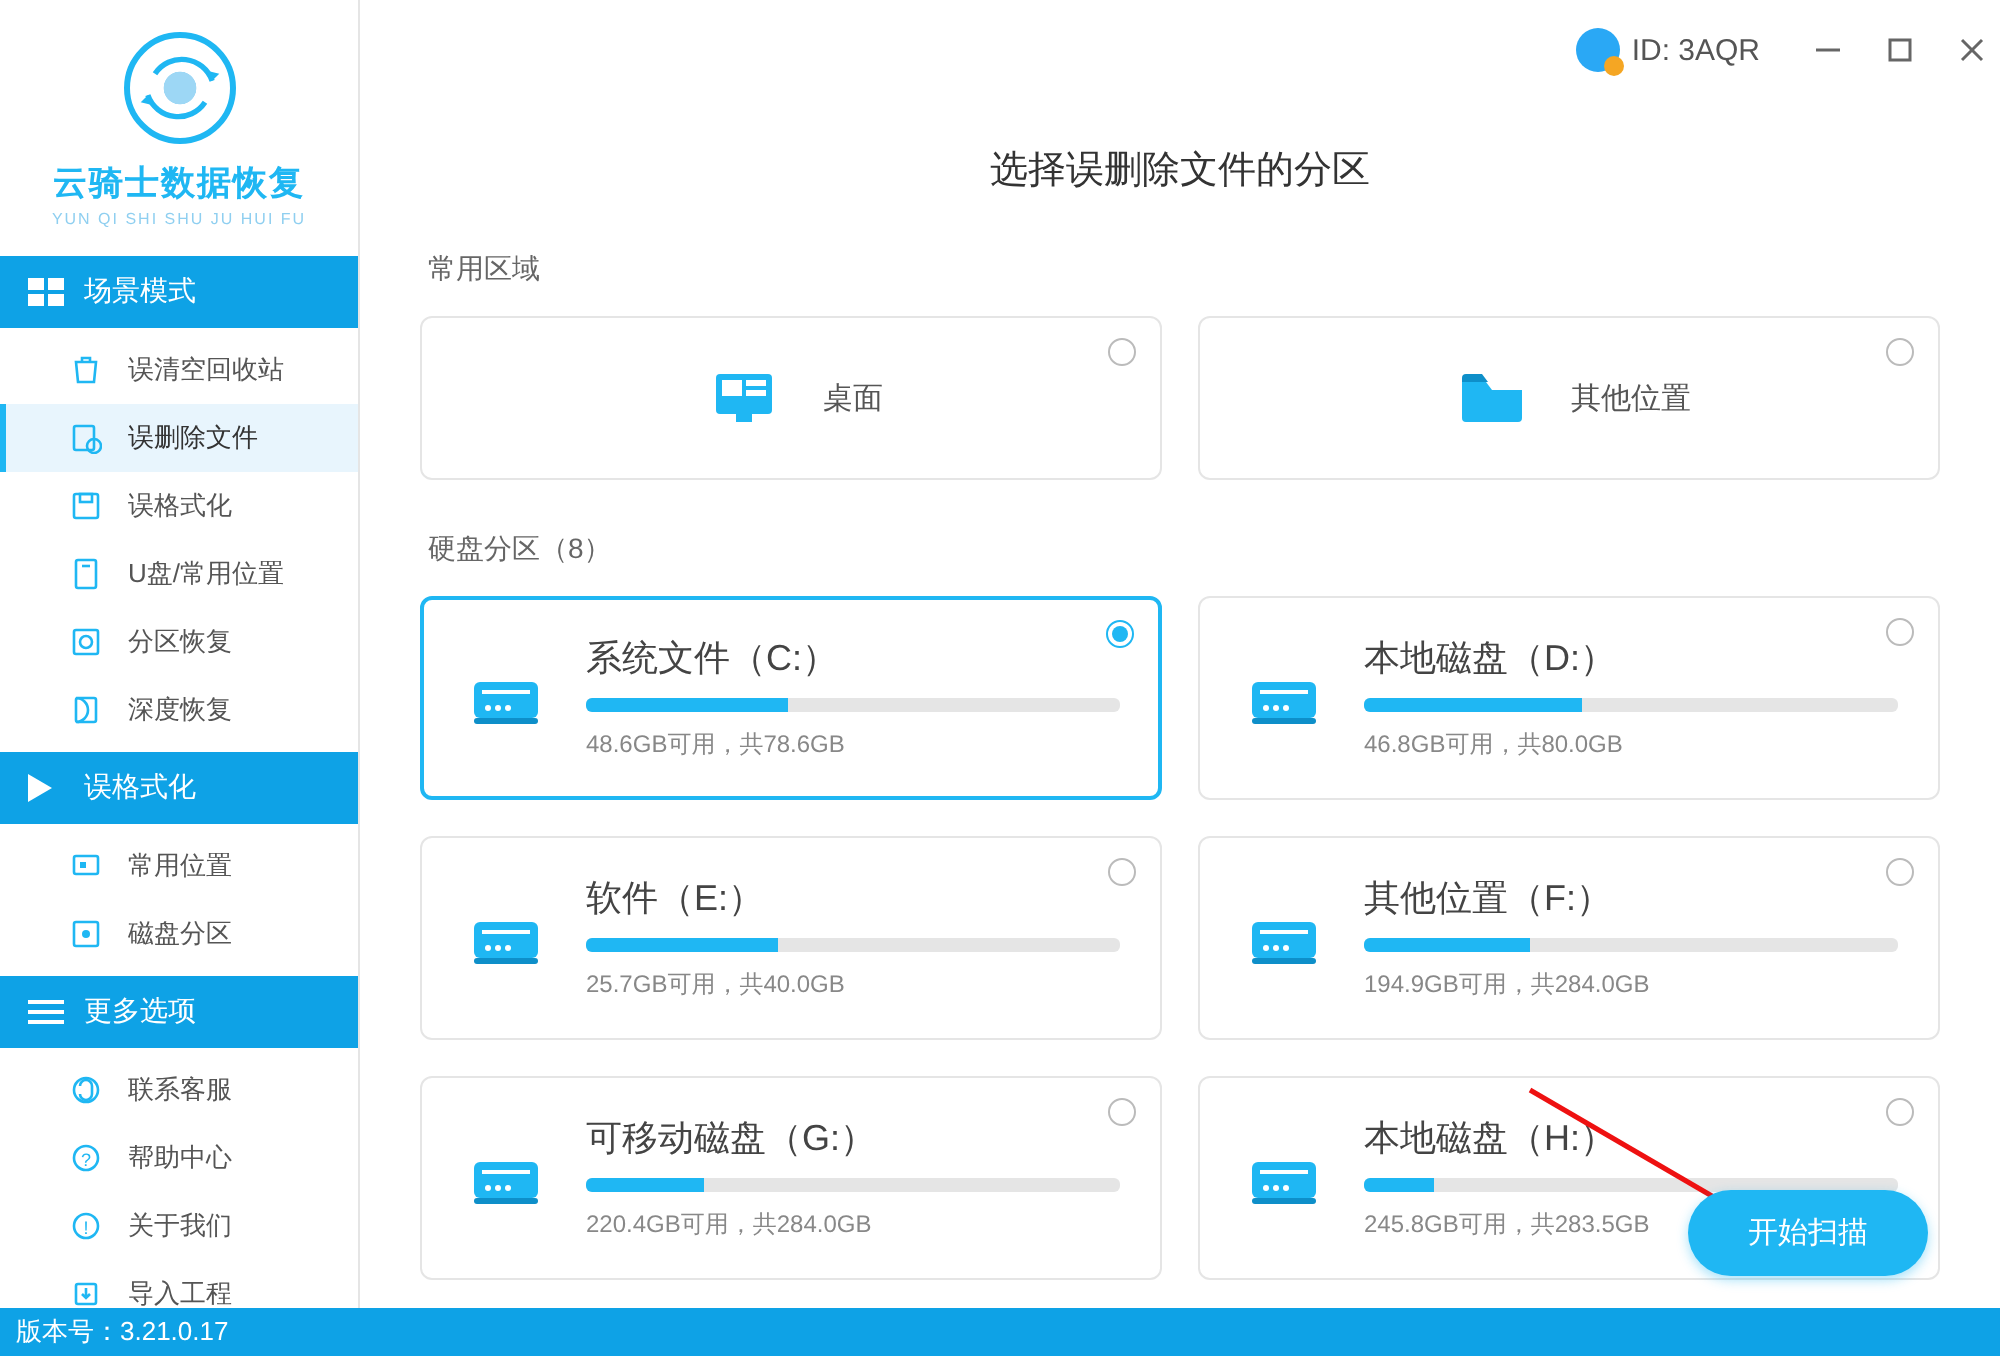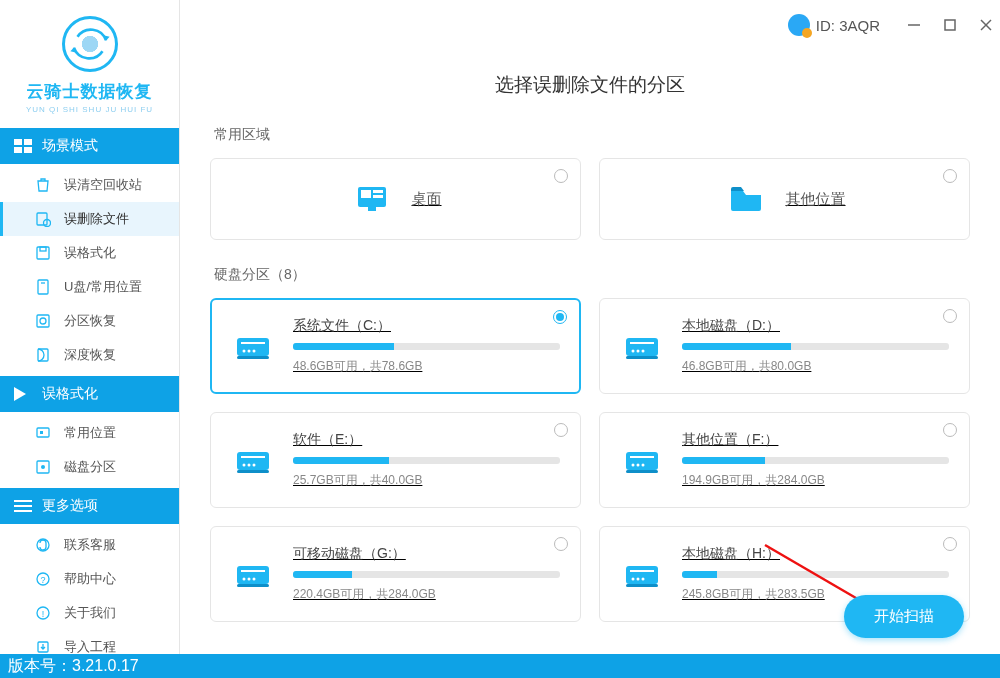--- a/index.html
+++ b/index.html
@@ -33,40 +33,40 @@
 .main { position: absolute; left: 180px; right: 0; top: 0; bottom: 24px; padding: 0 30px; overflow: hidden; }
 .main-inner { position: relative; height: 100%; }
 .main-title { text-align: center; font-size: 19px; color: #333; padding: 72px 0 30px; }
 .section-label { font-size: 14px; color: #666; margin: 0 0 14px 4px; }
 .scroll-area { position: absolute; top: 126px; bottom: 0; left: 0; right: -16px; overflow-y: auto; padding-right: 16px; }
 .scroll-area::-webkit-scrollbar { width: 8px; }
 .scroll-area::-webkit-scrollbar-thumb { background: #ccc; border-radius: 4px; }
 .scroll-area::-webkit-scrollbar-track { background: transparent; }
 
 .card-grid { display: grid; grid-template-columns: 1fr 1fr; gap: 18px; margin-bottom: 26px; }
-.card { border: 1px solid #e5e5e5; border-radius: 6px; padding: 18px 20px; position: relative; display: flex; align-items: center; gap: 18px; cursor: pointer; background:#fff; min-height: 82px; text-decoration: underline; }
+.card { border: 1px solid #e5e5e5; border-radius: 6px; padding: 18px 20px; position: relative; display: flex; align-items: center; gap: 18px; cursor: pointer; background:#fff; min-height: 82px; }
 .card.selected { border: 2px solid #1fb7f3; padding: 17px 19px; }
 .card.simple { justify-content: center; }
 .radio { position: absolute; top: 10px; right: 12px; width: 14px; height: 14px; border: 1.5px solid #bbb; border-radius: 50%; }
 .radio.on { border-color: #1fb7f3; }
 .radio.on::after { content:""; position:absolute; inset:2px; background:#1fb7f3; border-radius:50%; }
 .card-icon { width: 44px; height: 44px; display:flex; align-items:center; justify-content:center; color:#1fb7f3; flex-shrink:0; }
 .card-icon svg { width: 40px; height: 40px; }
 .card-body { flex: 1; min-width: 0; }
-.card-title { font-size: 14px; color: #444; margin-bottom: 8px; white-space: nowrap; }
+.card-title { font-size: 18px; color: #444; margin-bottom: 8px; white-space: nowrap; }
 .progress { width: 100%; height: 7px; background: #e5e5e5; border-radius: 3px; overflow: hidden; margin-bottom: 8px; }
 .progress-fill { height: 100%; background: #1fb7f3; }
 .card-sub { font-size: 12px; color: #888; white-space: nowrap; }
 .simple-label { font-size: 15px; color: #555; }
 
 .scan-btn { position: absolute; right: 36px; bottom: 40px; background: #1fb7f3; color: #fff; border: none; border-radius: 22px; padding: 12px 30px; font-size: 15px; cursor: pointer; box-shadow: 0 2px 6px rgba(31,183,243,.4); z-index: 20; }
 
 .arrow { position: absolute; z-index: 15; pointer-events: none; }
 
-.statusbar { position: absolute; left: 0; right: 0; bottom: 0; height: 24px; background: #0ea2e6; color: #fff; font-size: 16px; display: flex; align-items: center; padding: 0 8px; }
+.statusbar { position: absolute; left: 0; right: 0; bottom: 0; height: 24px; background: #0ea2e6; color: #fff; font-size: 13px; display: flex; align-items: center; padding: 0 8px; }
 </style>
 </head>
 <body>
 
 <div class="titlebar">
   <div class="id-badge">
     <span class="id-icon"></span>
     <span>ID: 3AQR</span>
   </div>
   <div class="win-btn">

